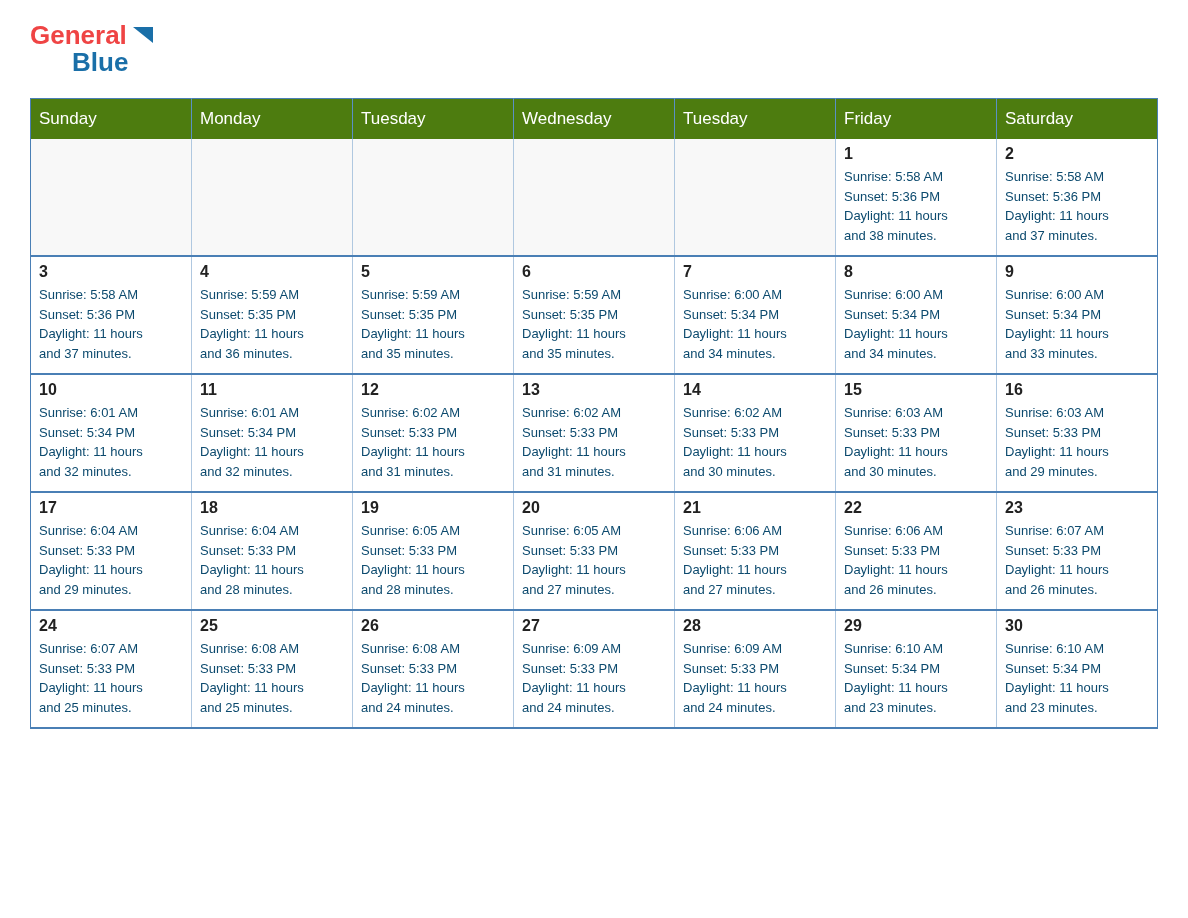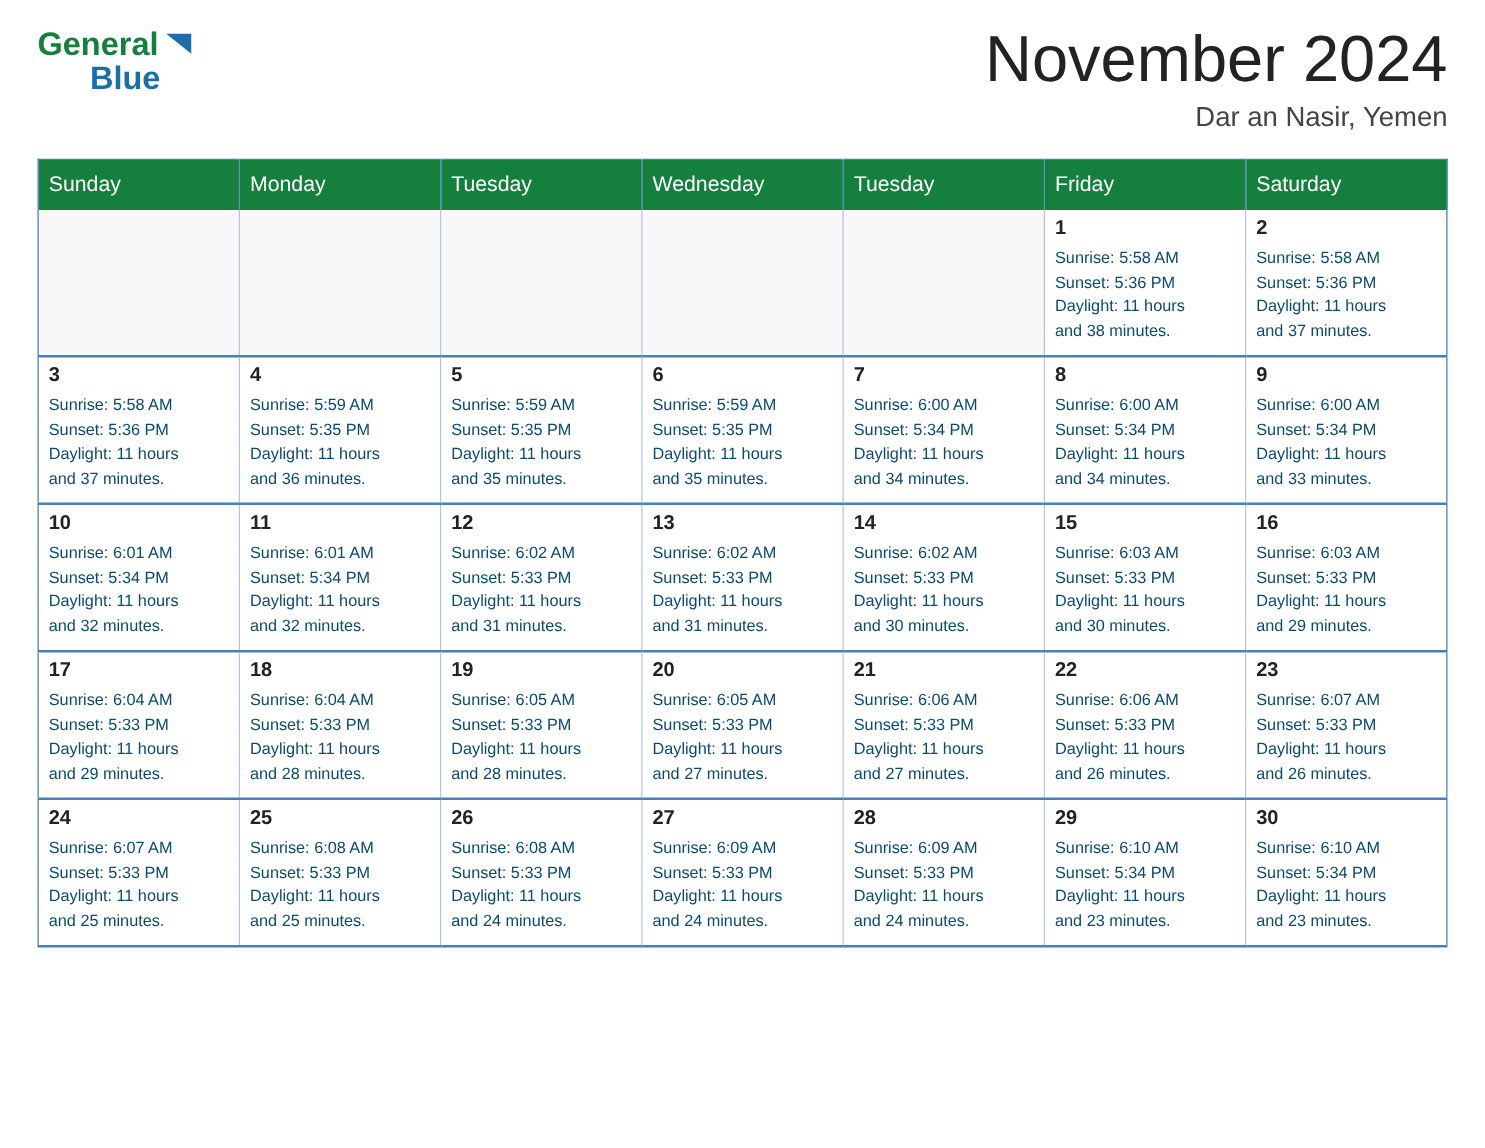--- a/index.html
+++ b/index.html
@@ -12,21 +12,21 @@
     }
     .header {
       display: flex;
       justify-content: space-between;
       align-items: flex-start;
       margin-bottom: 20px;
     }
     .logo-text-general {
       font-size: 26px;
       font-weight: bold;
-      color: #15803d;
+      color: #ef4444;
     }
     .logo-blue {
       font-size: 26px;
       font-weight: bold;
       color: #1a6fa8;
       text-align: center;
     }
     .title-block {
       text-align: right;
     }
@@ -41,21 +41,21 @@
       font-weight: normal;
       color: #444;
       margin-top: 4px;
     }
     .calendar {
       width: 100%;
       border-collapse: collapse;
       border: 1px solid #4a7fb5;
     }
     .calendar thead tr th {
-      background: #15803d;
+      background: #4d7c0f;
       color: #fff;
       padding: 10px 8px;
       font-size: 17px;
       font-weight: normal;
       text-align: left;
       border-right: 1px solid #5a90c5;
     }
     .calendar thead tr th:last-child {
       border-right: none;
     }
@@ -111,24 +111,20 @@
     <div class="logo-row1">
       <span class="logo-text-general">General</span>
       <svg width="28" height="28" viewBox="0 0 28 28" style="margin-left:2px;margin-top:-2px;">
         <polygon points="4,6 24,6 24,22" fill="#1a6fa8"></polygon>
       </svg>
     </div>
     <div class="logo-row2">
       <span class="logo-blue" style="margin-left:40px;">Blue</span>
     </div>
   </div>
-  <div class="title-block">
-    <h1>November 2024</h1>
-    <h2>Dar an Nasir, Yemen</h2>
-  </div>
 </div>
 
 <table class="calendar">
   <thead>
     <tr>
     <th>Sunday</th>
         <th>Monday</th>
         <th>Tuesday</th>
         <th>Wednesday</th>
         <th>Tuesday</th>

